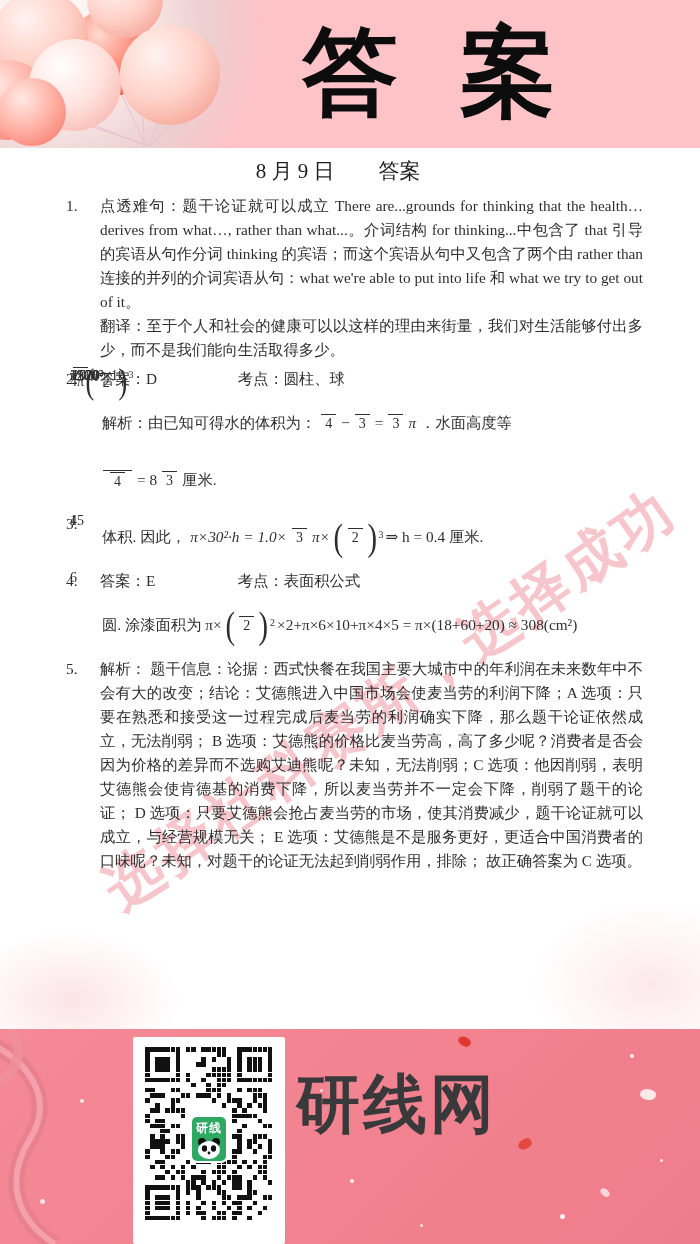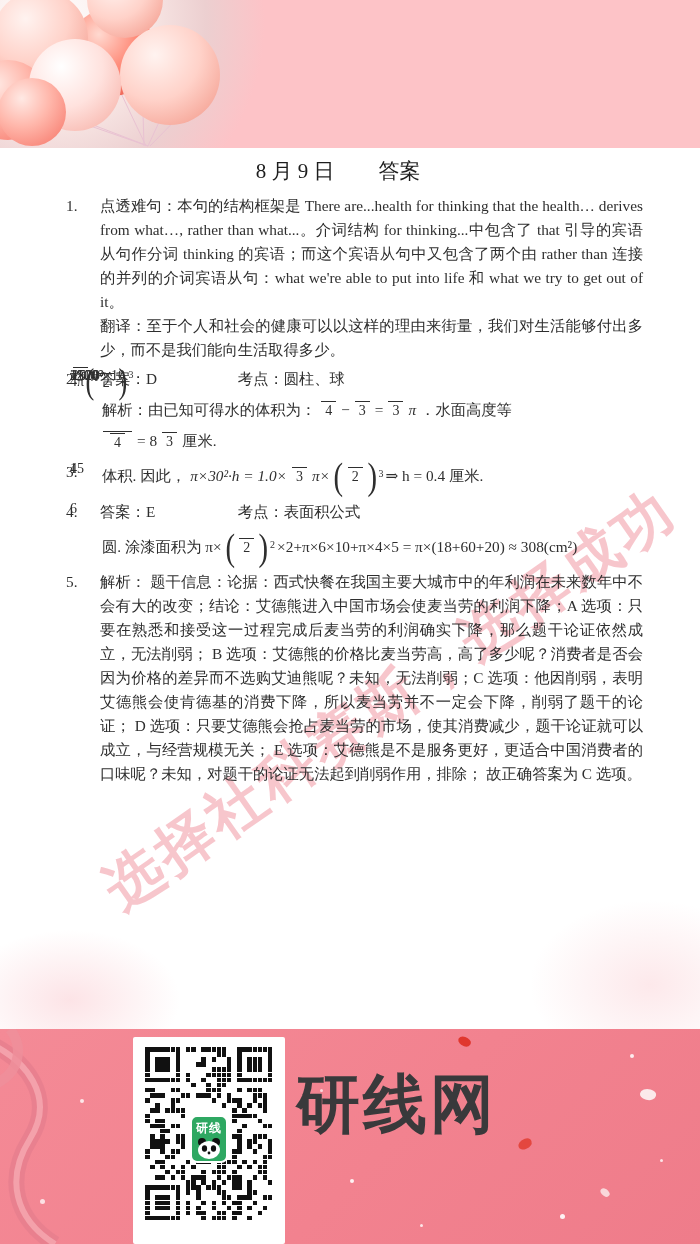--- a/index.html
+++ b/index.html
@@ -39,21 +39,21 @@
   .ans{display:inline-block;width:134px;}
   
   .mrow{display:flex;align-items:center;flex-wrap:nowrap;margin:7px 0;white-space:nowrap;}
   .frac{display:inline-flex;flex-direction:column;align-items:center;vertical-align:middle;
     font-size:14px;line-height:1.25;margin:0 3px;}
   .frac .den{border-top:1px solid #2e2e2e;padding:0 4px;}
   .frac .num{padding:0 4px;}
   .pgroup{display:inline-flex;align-items:center;}
   .lp,.rp{font-size:2.5em;font-weight:200;line-height:0.85;transform:scaleX(.75);}
   .exp{align-self:flex-start;font-size:10px;margin-top:2px;}
-  .mtx{margin:0 2px;}
+  .mtx{margin:13px 2px;}
   .it{font-style:italic;}
   
   .footer{position:absolute;left:0;top:1029px;width:700px;height:215px;z-index:3;
     background:linear-gradient(135deg,#f48a96 0%,#f2828f 55%,#ef7c8a 100%);}
   .qr-panel{position:absolute;left:133px;top:8px;width:152px;height:207px;background:#ffffff;border-radius:2px;}
   .qr-grid{position:absolute;left:12px;top:10px;width:128px;height:175px;}
   .qr-cell{position:absolute;background:#111;}
   .qr-logo{position:absolute;left:57px;top:78px;width:38px;height:48px;background:#2ea862;
     border:2px solid #ffffff;border-radius:7px;box-sizing:border-box;
     display:flex;flex-direction:column;align-items:center;justify-content:flex-start;}
@@ -114,36 +114,37 @@
         <path d="M140,10 L144,146"></path>
     </g>
     <circle cx="112" cy="52" r="44" fill="url(#b3)"></circle>
     <circle cx="40" cy="38" r="48" fill="url(#b2)"></circle>
     <circle cx="8" cy="100" r="40" fill="url(#b1)"></circle>
     <circle cx="125" cy="0" r="38" fill="url(#b2)"></circle>
     <circle cx="75" cy="85" r="46" fill="url(#b4)"></circle>
     <circle cx="170" cy="75" r="50" fill="url(#b2)"></circle>
     <circle cx="32" cy="112" r="34" fill="url(#b1)"></circle>
   </svg>
+  <div class="main-title">答 案</div>
 </div>
 
 <div class="dateline">
   <span>8 月 9 日</span>
   <span>答案</span>
 </div>
 
 <div class="watercolor wc1"></div>
 <div class="watercolor wc2"></div>
 <div class="watermark">选择社科赛斯，选择成功</div>
 
 <div class="content">
 
   <div class="item">
     <span class="num">1.</span>
-    <p>点透难句：本句的结构框架是 There are...health for thinking that the health… derives from what…, rather than what...。介词结构 for thinking...中包含了 that 引导的宾语从句作分词 thinking 的宾语；而这个宾语从句中又包含了两个由 rather than 连接的并列的介词宾语从句：what we're able to put into life 和 what we try to get out of it。</p>
+    <p>点透难句：题干论证就可以成立 There are...grounds for thinking that the health… derives from what…, rather than what...。介词结构 for thinking...中包含了 that 引导的宾语从句作分词 thinking 的宾语；而这个宾语从句中又包含了两个由 rather than 连接的并列的介词宾语从句：what we're able to put into life 和 what we try to get out of it。</p>
     <p>翻译：至于个人和社会的健康可以以这样的理由来街量，我们对生活能够付出多少，而不是我们能向生活取得多少。</p>
   </div>
 
   <div class="item">
     <span class="num">2.</span>
     <p class="ansline">
       <span class="ans">答案：D</span>
       <span>考点：圆柱、球</span>
     </p>
     <div class="mrow">

